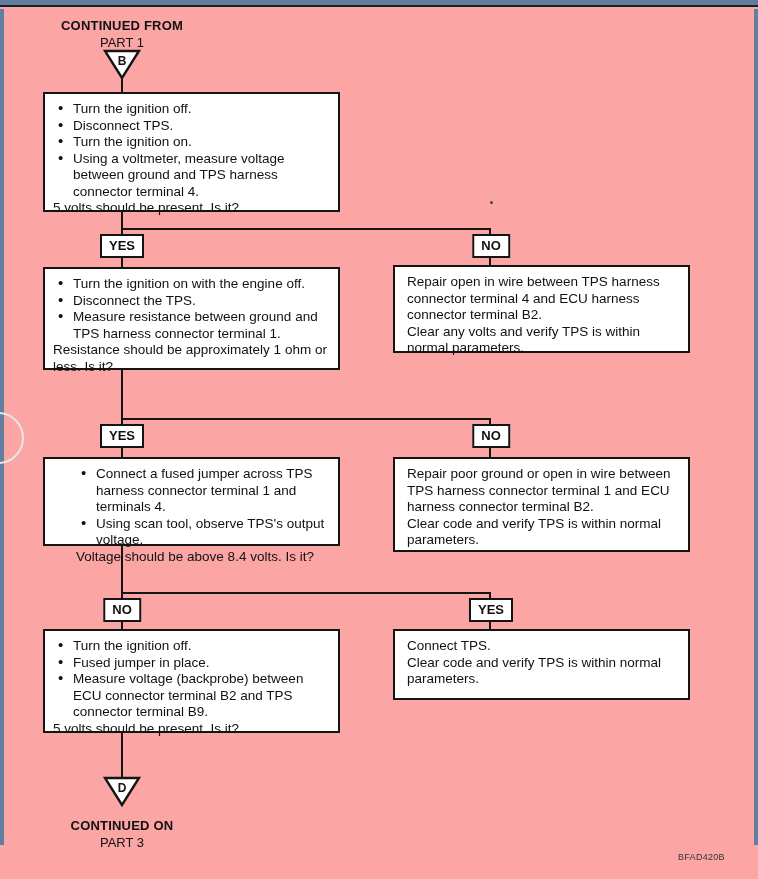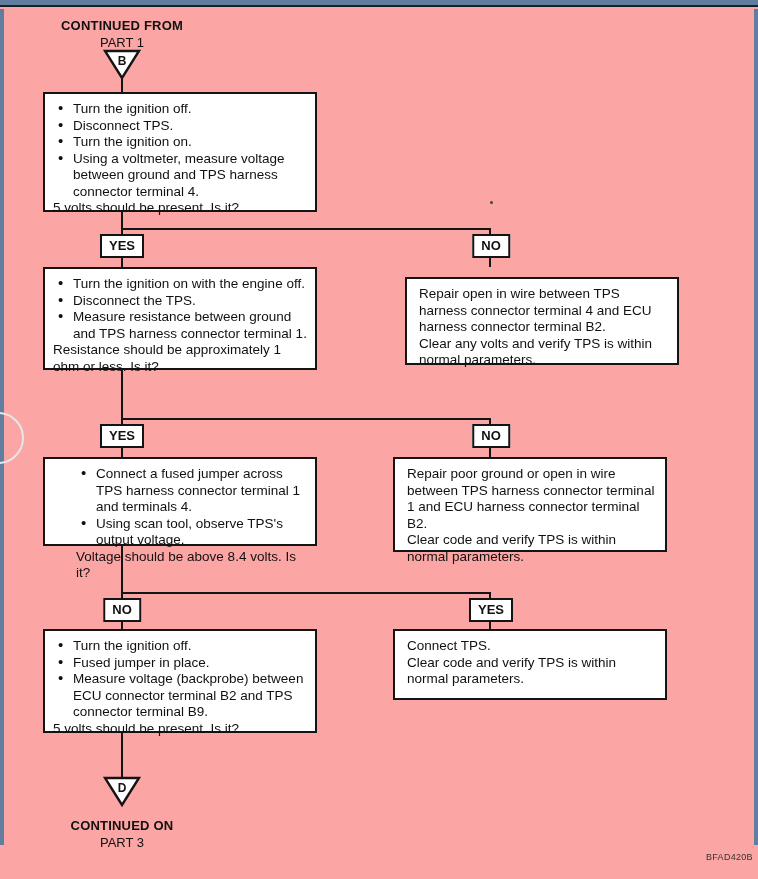--- a/index.html
+++ b/index.html
@@ -23,31 +23,31 @@
   .hdr{position:absolute;left:32px;width:180px;text-align:center;font-size:13px;line-height:15px;}
   .hdr.bold{font-weight:700;letter-spacing:.2px;}
 
   
   .tri{position:absolute;width:38px;height:31px;}
 
   
   .fl{position:absolute;background:var(--line);}
 
   
-  .stepbox{position:absolute;width:274px;border:2px solid var(--line);background:#fff;padding:7px 8px 6px 6px;font-size:13.5px;line-height:16.5px;}
+  .stepbox{position:absolute;width:297px;border:2px solid var(--line);background:#fff;padding:7px 8px 6px 6px;font-size:13.5px;line-height:16.5px;}
   .stepbox ul{margin:0;padding:0;list-style:none;}
   .stepbox li{position:relative;padding-left:22px;}
   .stepbox li::before{content:"\2022";position:absolute;left:7px;top:-1px;font-size:15px;}
   .stepbox .note{padding-left:2px;}
   .actionbox .para{padding-left:6px;}
 
   
   .branch{position:absolute;transform:translateX(-50%);border:2px solid var(--line);background:#fff;font-weight:700;font-size:13px;line-height:15px;padding:2px 7px 3px;z-index:3;}
 
-  .fig-code{position:absolute;left:706px;top:852px;font-size:9px;letter-spacing:.3px;color:#333;}
+  .fig-code{position:absolute;left:678px;top:852px;font-size:9px;letter-spacing:.3px;color:#333;}
   .speck{position:absolute;width:3px;height:3px;background:#444;border-radius:50%;}
 </style>
 </head>
 <body>
 
 <div class="page">
 
   <div class="top-bar"></div>
   <div class="side-strip left"></div>
   <div class="side-strip right"></div>
@@ -98,21 +98,21 @@
 
   <div class="stepbox" style="left:43px;top:267px;height:103px;">
     <ul>
         <li>Turn the ignition on with the engine off.</li>
         <li>Disconnect the TPS.</li>
         <li>Measure resistance between ground and TPS harness connector terminal 1.</li>
       </ul>
     <div class="note">Resistance should be approximately 1 ohm or less. Is it?</div>
   </div>
 
-  <div class="stepbox actionbox" style="left:393px;top:277px;height:88px;margin-left:12px;">
+  <div class="stepbox actionbox" style="left:393px;top:265px;height:88px;">
     <div>
         <div class="para">Repair open in wire between TPS harness connector terminal 4 and ECU harness connector terminal B2.</div>
         <div class="para">Clear any volts and verify TPS is within normal parameters.</div>
       </div>
   </div>
 
   <div class="branch" style="left:122px;top:424px;">YES</div>
   <div class="branch" style="left:491px;top:424px;">NO</div>
 
   <div class="stepbox" style="left:43px;top:457px;height:89px;padding-left:29px;">

